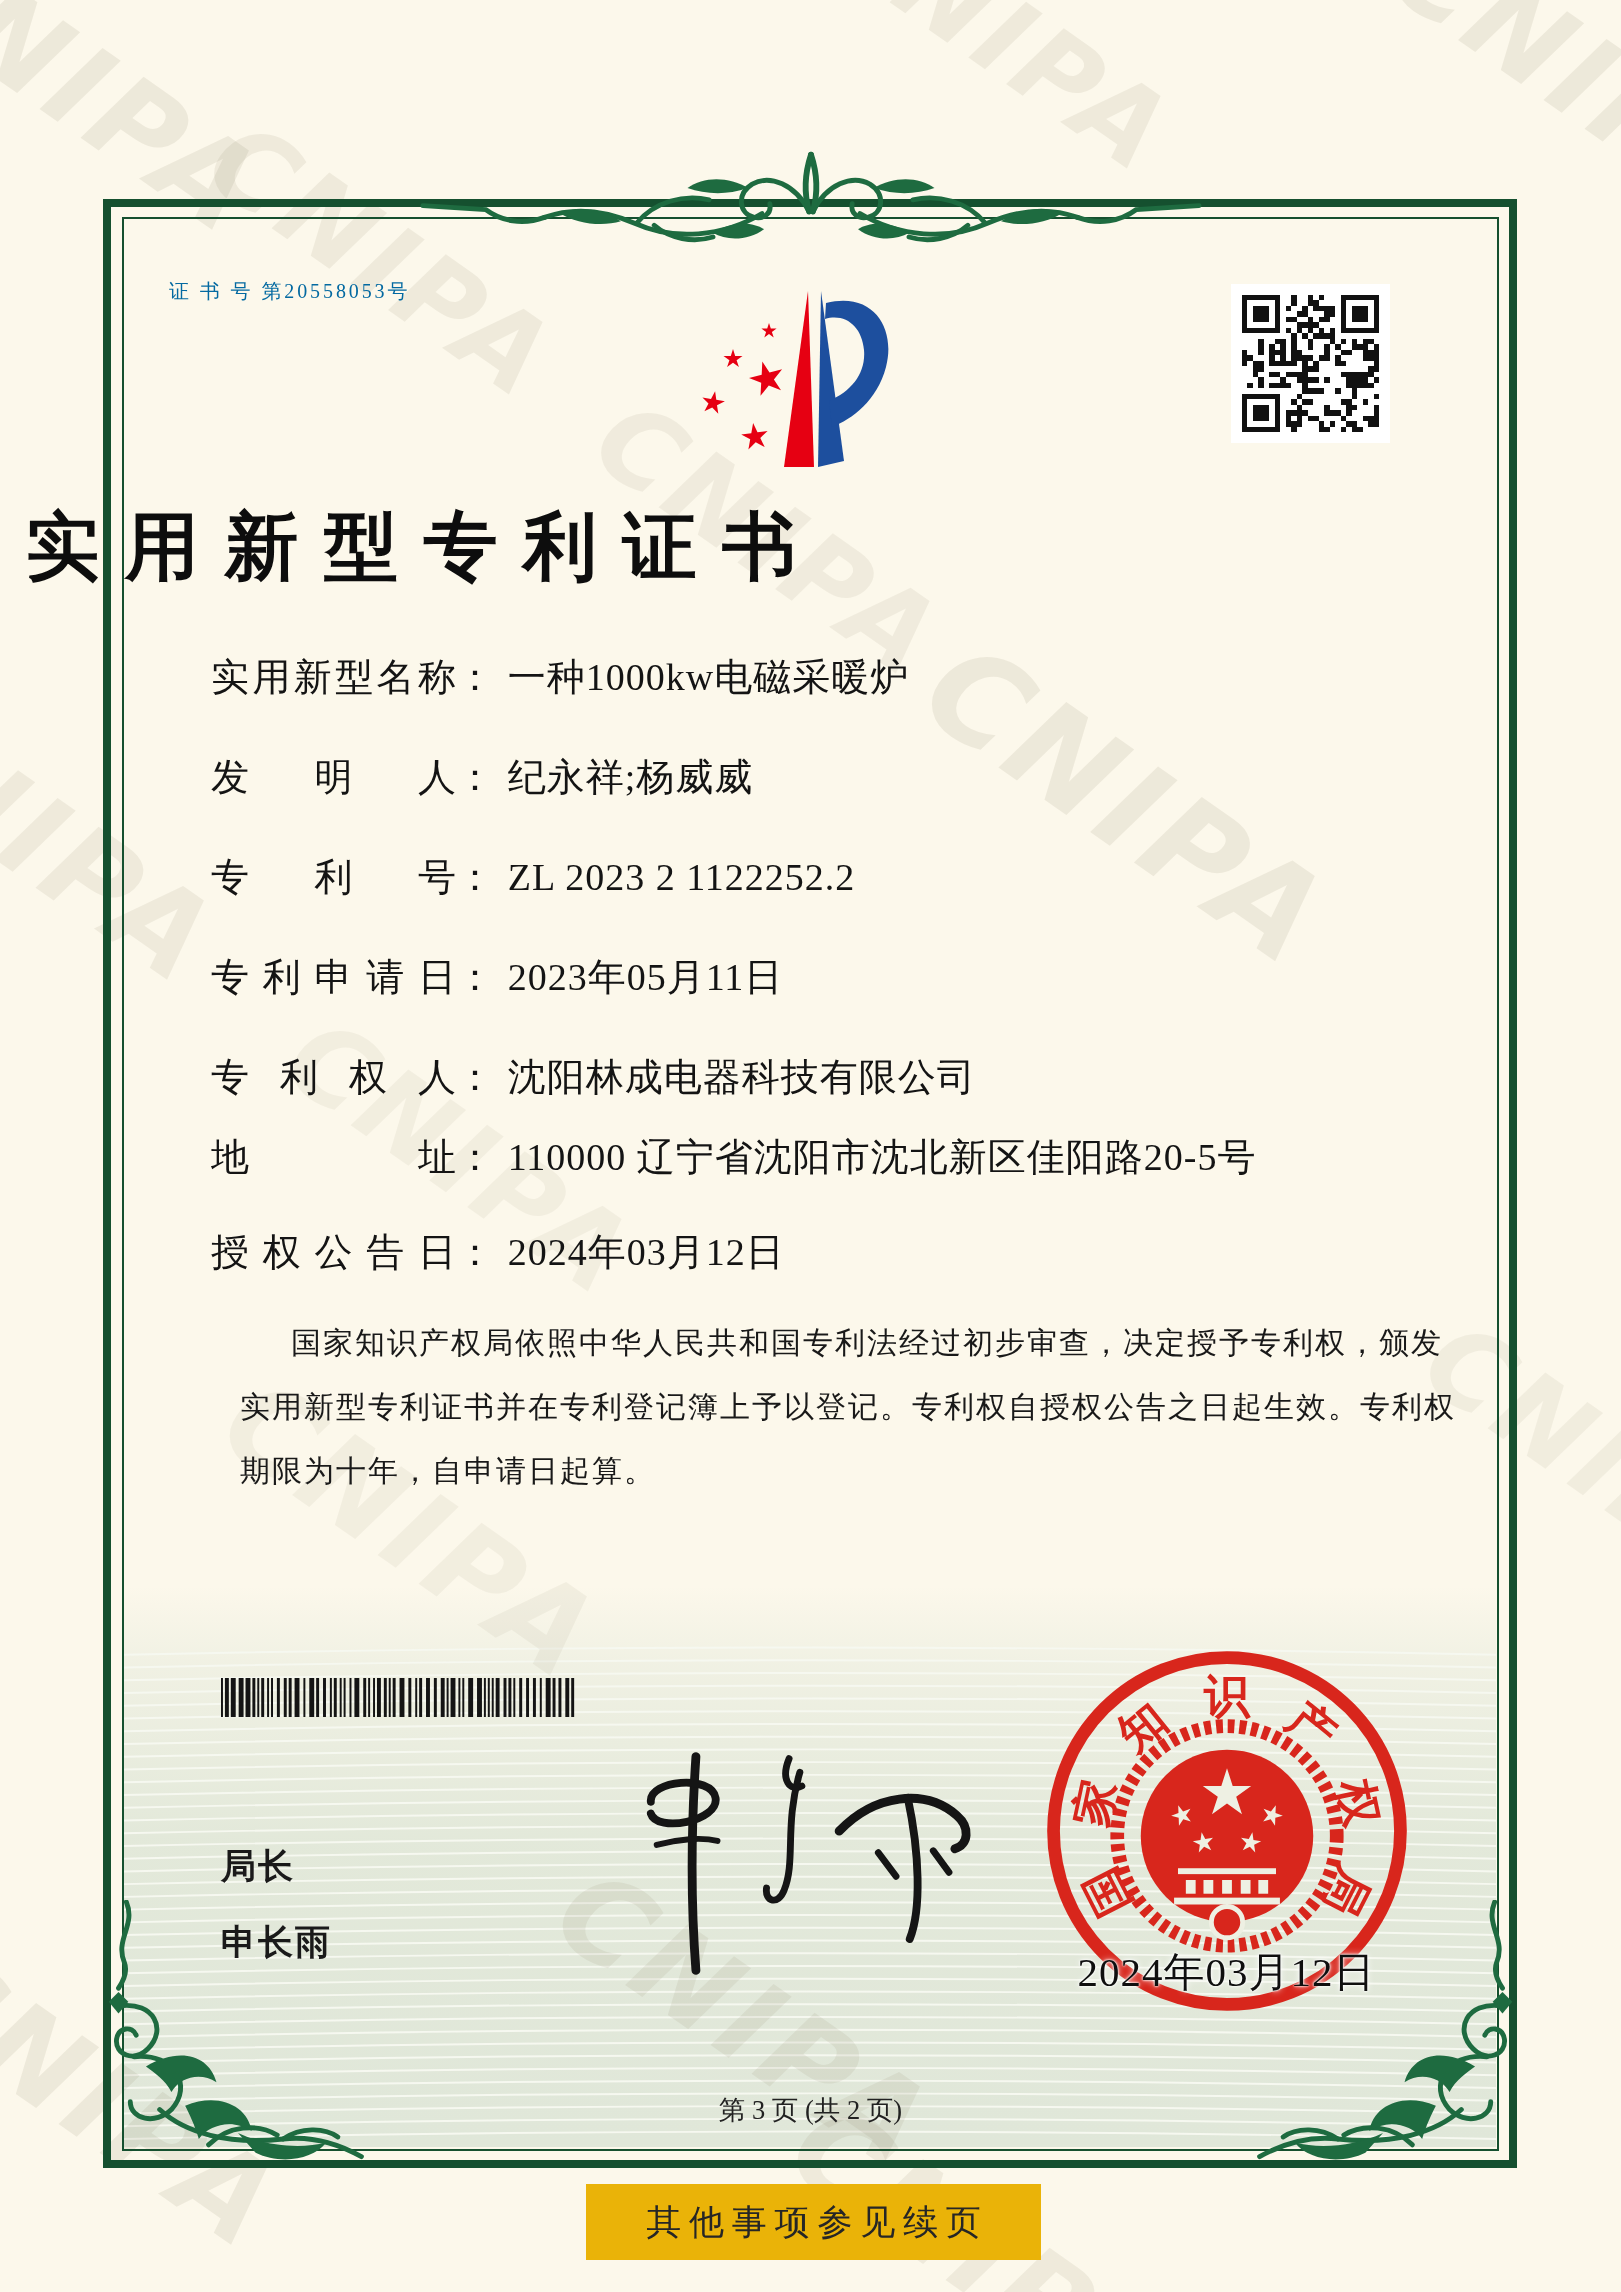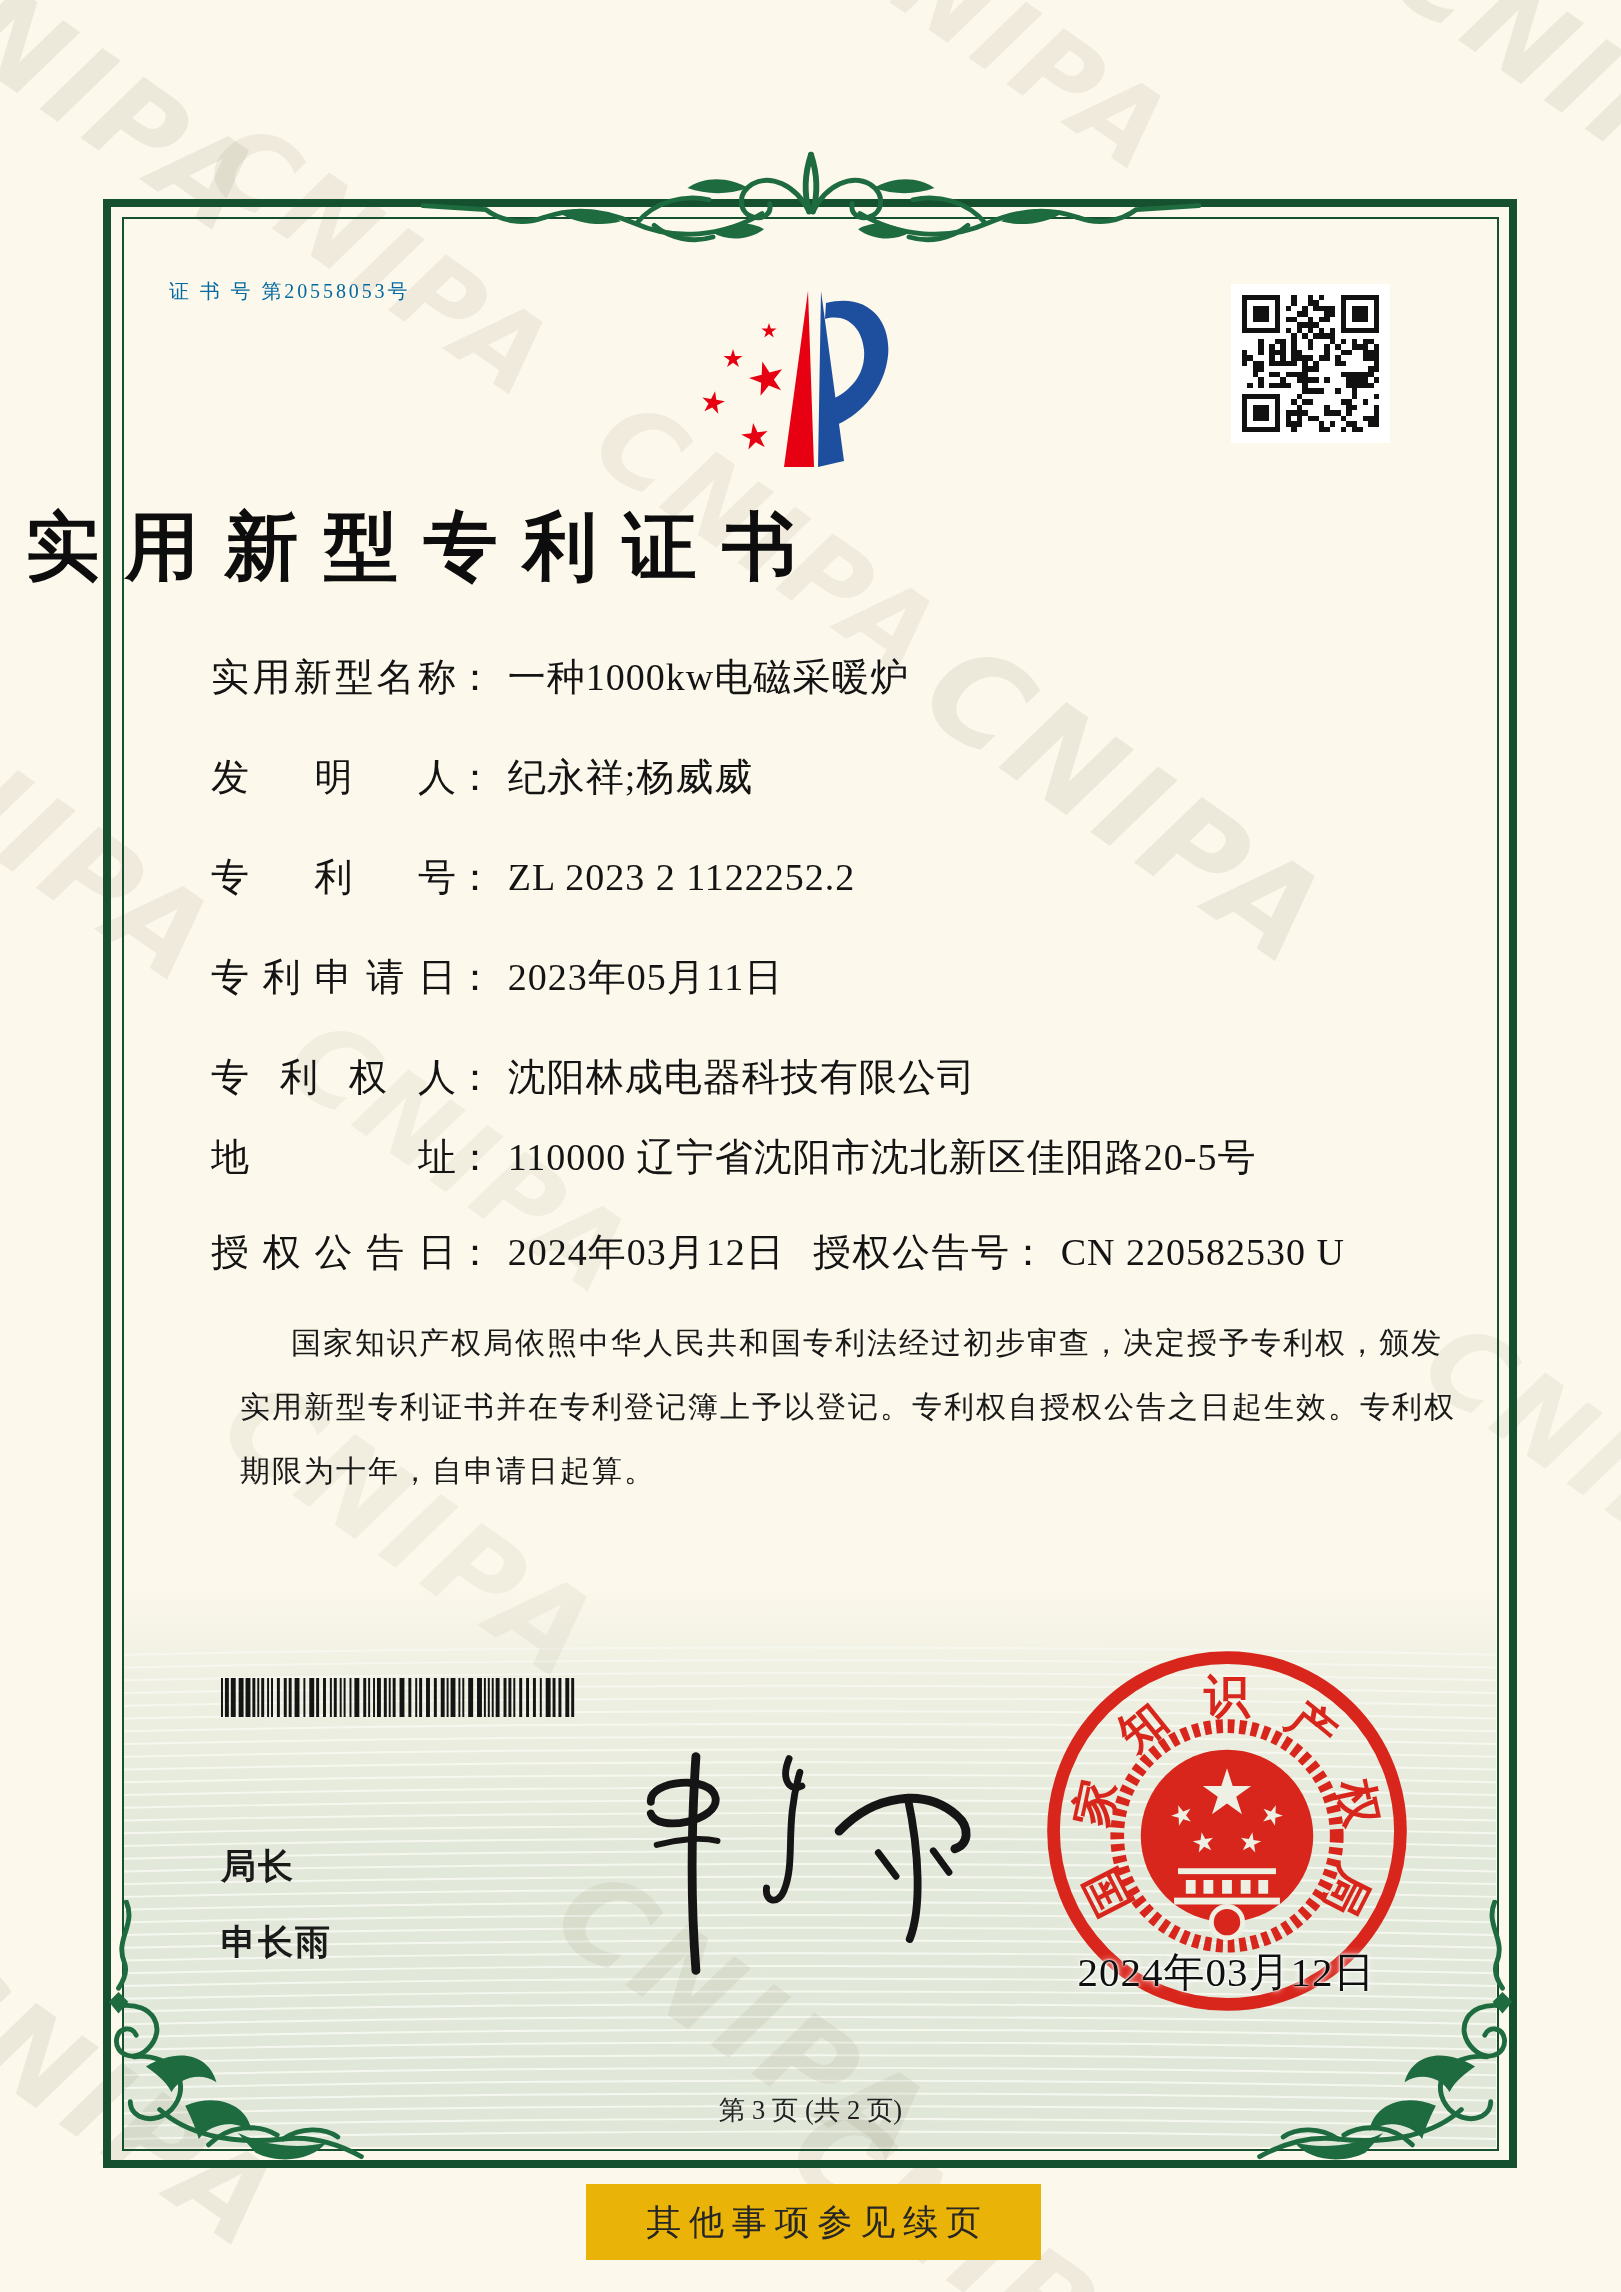--- a/index.html
+++ b/index.html
@@ -555,23 +555,20 @@
   <span class="flabel">专利申请日</span><span class="fcolon">：</span><span class="fvalue">2023年05月11日</span>
 </div>
 <div class="field-row" style="top:1055px">
   <span class="flabel">专利权人</span><span class="fcolon">：</span><span class="fvalue">沈阳林成电器科技有限公司</span>
 </div>
 <div class="field-row" style="top:1135px">
   <span class="flabel">地址</span><span class="fcolon">：</span><span class="fvalue">110000 辽宁省沈阳市沈北新区佳阳路20-5号</span>
 </div>
 <div class="field-row" style="top:1230px">
   <span class="flabel">授权公告日</span><span class="fcolon">：</span><span class="fvalue">2024年03月12日</span>
-  <span class="fgroup2">
-    <span class="flabel2">授权公告号</span><span class="fcolon">：</span><span class="fvalue">CN 220582530 U</span>
-  </span>
 </div>
 
 <div id="body-text" class="abs">
   <p>国家知识产权局依照中华人民共和国专利法经过初步审查，决定授予专利权，颁发实用新型专利证书并在专利登记簿上予以登记。专利权自授权公告之日起生效。专利权期限为十年，自申请日起算。</p>
 </div>
 
 <svg id="barcode" class="abs" viewBox="0 0 368 40" preserveAspectRatio="none">
     <rect x="0" y="0" width="2" height="40" fill="#141414"></rect>
     <rect x="4" y="0" width="4" height="40" fill="#141414"></rect>
     <rect x="10" y="0" width="5" height="40" fill="#141414"></rect>

